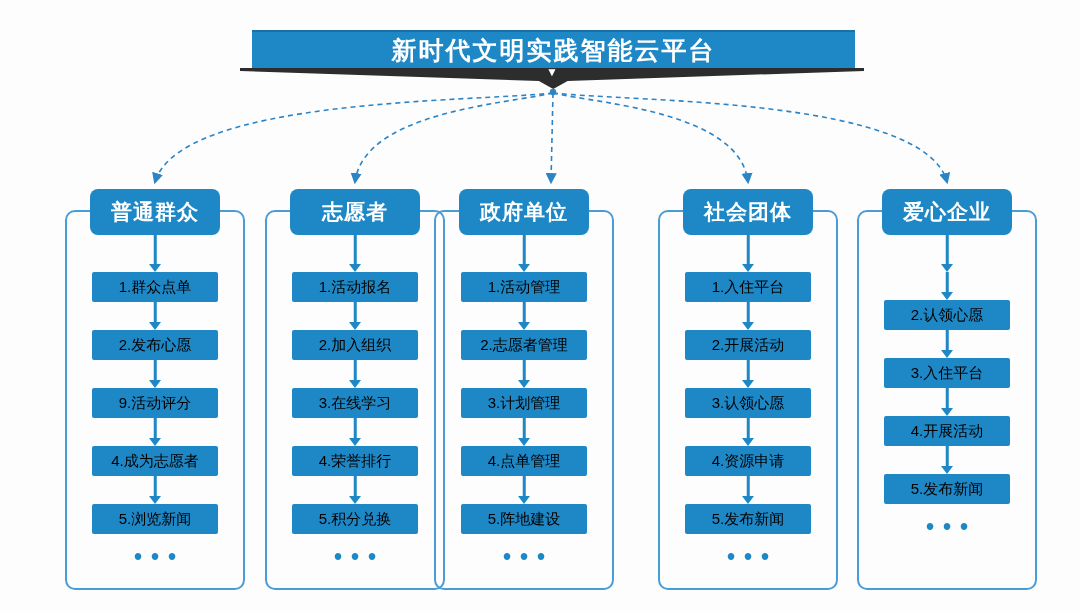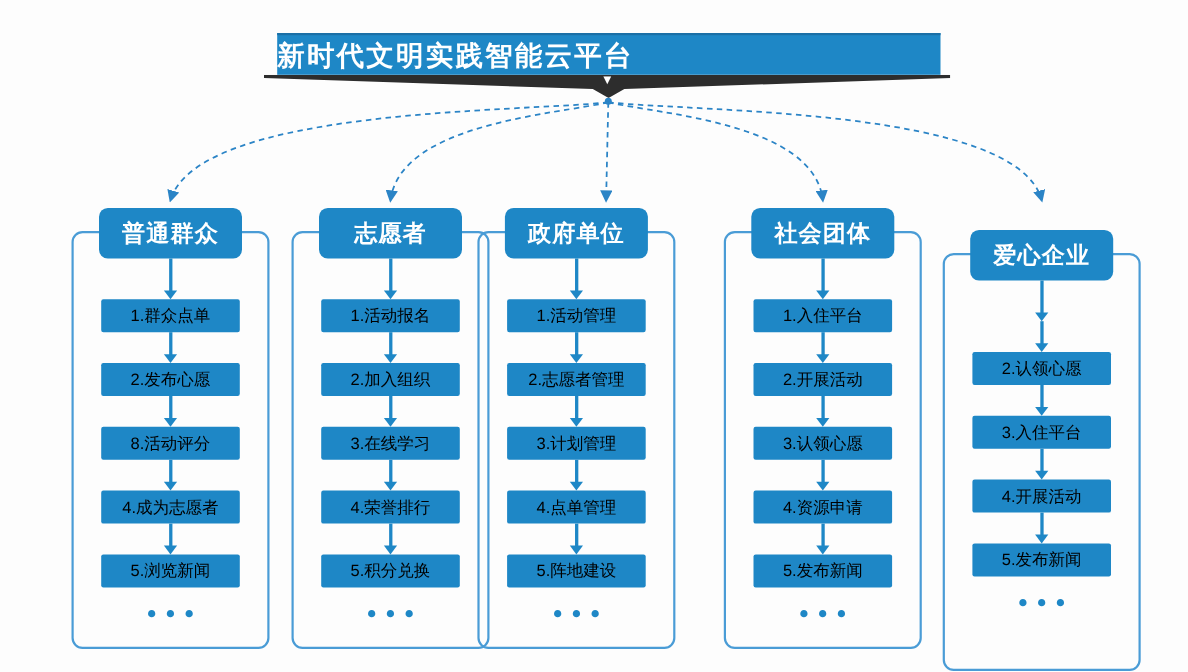--- a/index.html
+++ b/index.html
@@ -16,39 +16,39 @@
     position:relative;
     overflow:hidden;
   }
   .stage{position:absolute;inset:0;}
 
   
   .banner{
     position:absolute;left:252px;top:30px;width:603px;height:38px;
     background:var(--blue);
     border-top:2px solid #1a6fa6;
-    display:flex;align-items:center;
+    display:flex;align-items:center;justify-content:center;
     color:#ffffff;font-size:25px;font-weight:bold;letter-spacing:2px;
   }
   .ribbon{
     position:absolute;left:240px;top:68px;width:624px;height:21px;
     background:var(--ribbon);
     clip-path:polygon(0 0,100% 0,100% 14%,52.5% 62%,50.2% 100%,47.9% 62%,0 14%);
   }
   .ribbon-chevron{
     position:absolute;left:240px;top:64px;width:624px;text-align:center;
     color:#ffffff;font-size:12px;line-height:16px;
   }
 
   
   .fan{position:absolute;left:0;top:0;width:1080px;height:611px;pointer-events:none;}
 
   
   .column{position:absolute;top:189px;width:180px;height:401px;}
-  .col-1{left:65px;} .col-2{left:265px;border-radius:28px;} .col-3{left:434px;} .col-4{left:658px;} .col-5{left:857px;margin-top:20px;}
+  .col-1{left:65px;} .col-2{left:265px;border-radius:28px;} .col-3{left:434px;} .col-4{left:658px;} .col-5{left:857px;}
   .frame{
     position:absolute;left:0;right:0;top:21px;bottom:0;
     border:2px solid var(--frame);border-radius:10px;background:transparent;
   }
   .content{
     position:relative;z-index:2;display:flex;flex-direction:column;align-items:center;
   }
   .role-box{
     width:130px;height:46px;border-radius:8px;background:var(--blue);
     display:flex;align-items:center;justify-content:center;
@@ -102,21 +102,21 @@
 
   <div class="column col-1">
     <div class="frame"></div>
     <div class="content">
       <div class="role-box">普通群众</div>
       <div class="v-arrow tall"></div>
       <div class="item-box">1.群众点单</div>
       <div class="v-arrow"></div>
       <div class="item-box">2.发布心愿</div>
       <div class="v-arrow"></div>
-      <div class="item-box">8.活动评分</div>
+      <div class="item-box">9.活动评分</div>
       <div class="v-arrow"></div>
       <div class="item-box">4.成为志愿者</div>
       <div class="v-arrow"></div>
       <div class="item-box">5.浏览新闻</div>
       <div class="dots">•••</div>
     </div>
   </div>
 
   <div class="column col-2">
     <div class="frame"></div>

